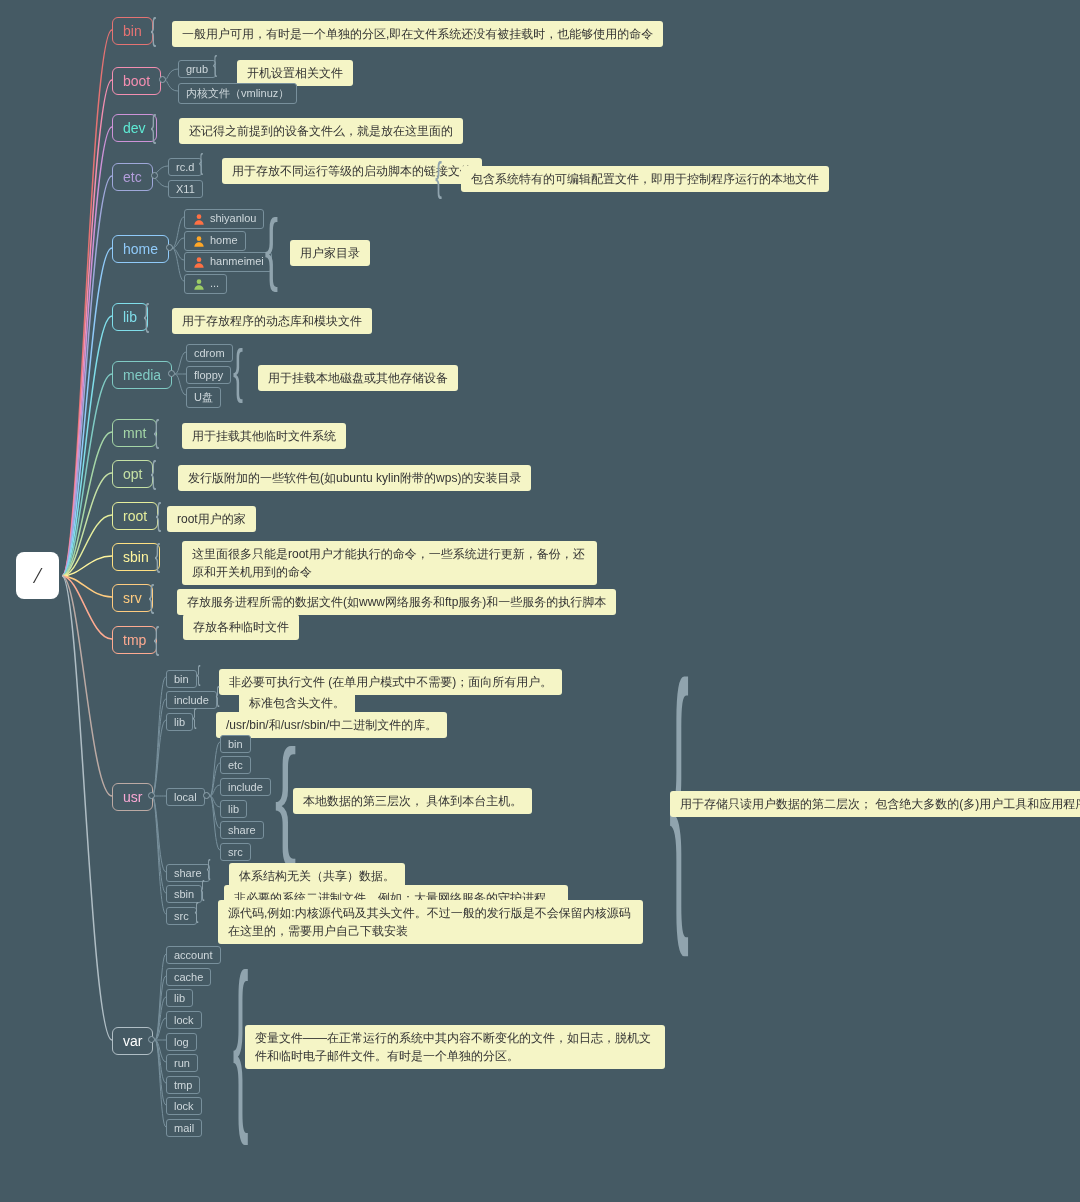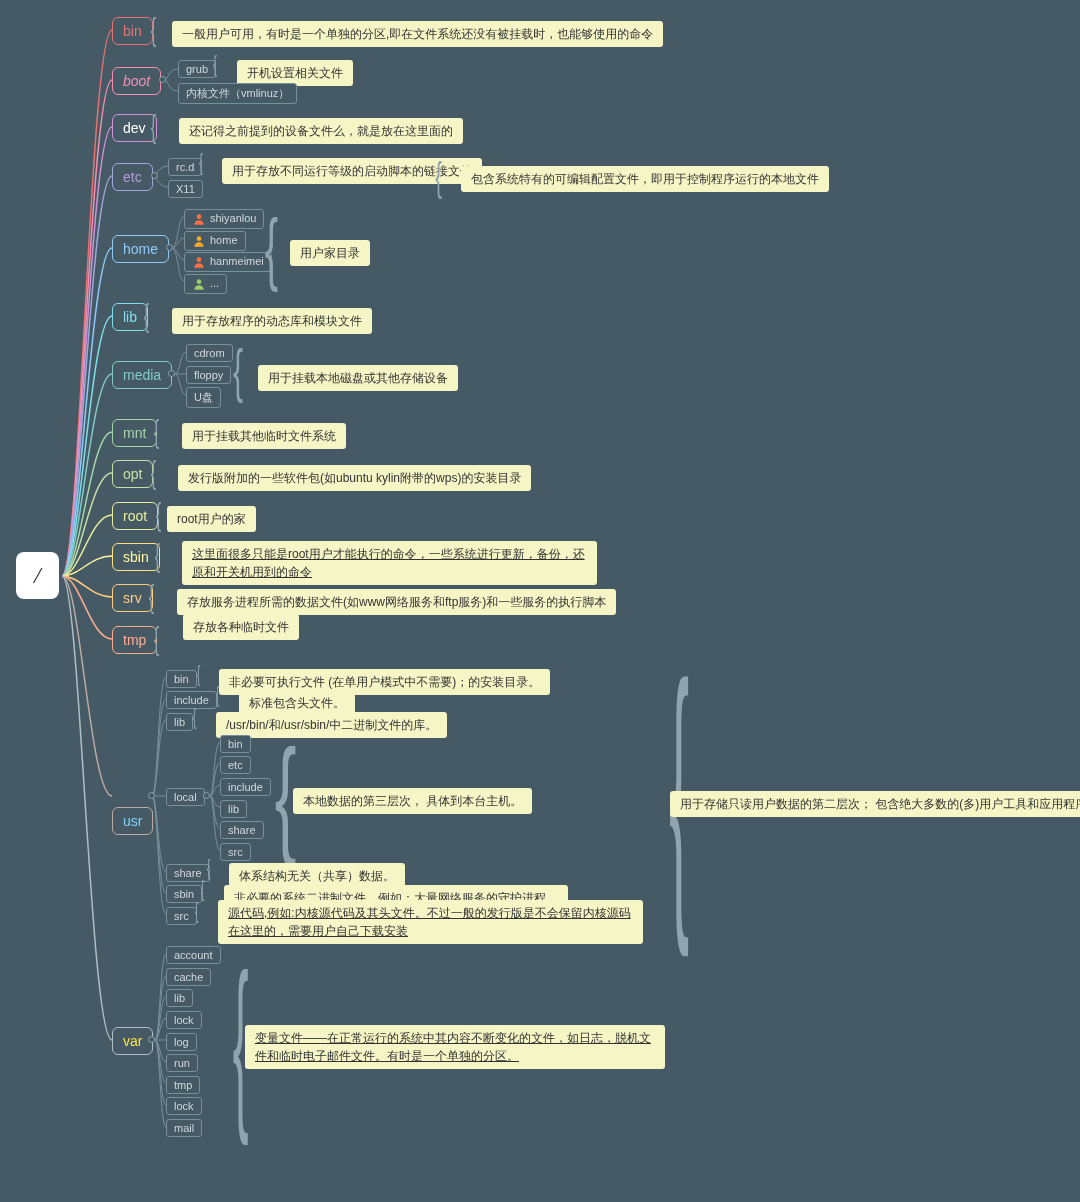--- a/index.html
+++ b/index.html
@@ -1,27 +1,27 @@
 <!DOCTYPE html>
 <html><head>
 <meta charset="utf-8">
 <style>
   * { margin:0; padding:0; box-sizing:border-box; }
   body { background:#455a64; font-family:"Microsoft YaHei",Arial,sans-serif; font-size:12px; color:#333; width:1080px; height:1202px; position:relative; overflow:hidden; }
   .node { position:absolute; padding:3px 8px; border-radius:4px; white-space:nowrap; }
   .root { background:#fff; color:#333; font-size:24px; padding:10px 18px; border-radius:8px; font-style:italic; font-family:Georgia,serif; }
   .dir { background:#455a64; color:#c5e1a5; border:1px solid; border-radius:6px; font-size:14px; padding:5px 10px; }
-  .dir.bin-col{border-color:#e57373;color:#e57373;} .dir.boot-col{border-color:#f48fb1;color:#f48fb1;font-style:italic;} .dir.dev-col{border-color:#ce93d8;color:#ffffff;}
+  .dir.bin-col{border-color:#e57373;color:#e57373;} .dir.boot-col{border-color:#f48fb1;color:#f48fb1;} .dir.dev-col{border-color:#ce93d8;color:#5eead4;}
   .dir.etc-col{border-color:#9fa8da;color:#b39ddb;} .dir.home-col{border-color:#90caf9;color:#90caf9;} .dir.lib-col{border-color:#80deea;color:#80deea;}
   .dir.media-col{border-color:#80cbc4;color:#80cbc4;} .dir.mnt-col{border-color:#a5d6a7;color:#a5d6a7;} .dir.opt-col{border-color:#c5e1a5;color:#c5e1a5;}
   .dir.root-col{border-color:#e6ee9c;color:#e6ee9c;} .dir.sbin-col{border-color:#ffe082;color:#fff59d;} .dir.srv-col{border-color:#ffcc80;color:#ffcc80;}
-  .dir.tmp-col{border-color:#ffab91;color:#ffab91;} .dir.usr-col{border-color:#bcaaa4;color:#7dd3fc;margin-top:24px;} .dir.var-col{border-color:#b0bec5;color:#fde047;}
+  .dir.tmp-col{border-color:#ffab91;color:#ffab91;} .dir.usr-col{border-color:#bcaaa4;color:#f9a8d4;} .dir.var-col{border-color:#b0bec5;color:#ffffff;}
   .sub { background:#455a64; color:#cfd8dc; border:1px solid #78909c; border-radius:3px; font-size:11px; padding:2px 7px; }
   .desc { background:#f5f5c6; color:#333; border-radius:3px; font-size:12px; padding:4px 10px; line-height:1.5; }
-  .desc.wrap { white-space:normal;text-decoration:underline; }
+  .desc.wrap { white-space:normal; }
   .icon { display:inline-block; width:14px; height:14px; vertical-align:middle; margin-right:4px; }
   .brace { position:absolute; color:#90a4ae; font-size:32px; font-family:Arial; transform:scaleX(0.5); }
   .dot{position:absolute;width:7px;height:7px;border-radius:50%;border:1px solid #90a4ae;background:#455a64;}
 </style>
 </head>
 <body>
 
 <svg style="position:absolute;top:0;left:0;width:1080px;height:1202px;pointer-events:none">
 <path d="M62 576 C80 576 90 30 112 30" stroke="#e57373" fill="none" stroke-width="1.5"></path>
 <path d="M62 576 C80 576 90 80 112 80" stroke="#f48fb1" fill="none" stroke-width="1.5"></path>
@@ -128,21 +128,21 @@
 <div class="node desc" style="left:177px;top:589px">存放服务进程所需的数据文件(如www网络服务和ftp服务)和一些服务的执行脚本</div>
 
 <div class="node dir tmp-col" style="left:112px;top:626px">tmp</div>
 <div class="brace" style="left:151px;top:620px">{</div>
 <div class="node desc" style="left:183px;top:614px">存放各种临时文件</div>
 
 <div class="node dir usr-col" style="left:112px;top:783px">usr</div>
 <div class="dot" style="left:148px;top:792px"></div>
 <div class="node sub" style="left:166px;top:670px">bin</div>
 <div class="brace" style="left:195px;top:661px;font-size:22px">{</div>
-<div class="node desc" style="left:219px;top:669px">非必要可执行文件 (在单用户模式中不需要)；的安装目录。</div>
+<div class="node desc" style="left:219px;top:669px">非必要可执行文件 (在单用户模式中不需要)；面向所有用户。</div>
 <div class="node sub" style="left:166px;top:691px">include</div>
 <div class="brace" style="left:214px;top:682px;font-size:22px">{</div>
 <div class="node desc" style="left:239px;top:690px">标准包含头文件。</div>
 <div class="node sub" style="left:166px;top:713px">lib</div>
 <div class="brace" style="left:191px;top:704px;font-size:22px">{</div>
 <div class="node desc" style="left:216px;top:712px">/usr/bin/和/usr/sbin/中二进制文件的库。</div>
 <div class="node sub" style="left:166px;top:788px">local</div>
 <div class="dot" style="left:203px;top:792px"></div>
 <div class="node sub" style="left:220px;top:735px">bin</div>
 <div class="node sub" style="left:220px;top:756px">etc</div>

